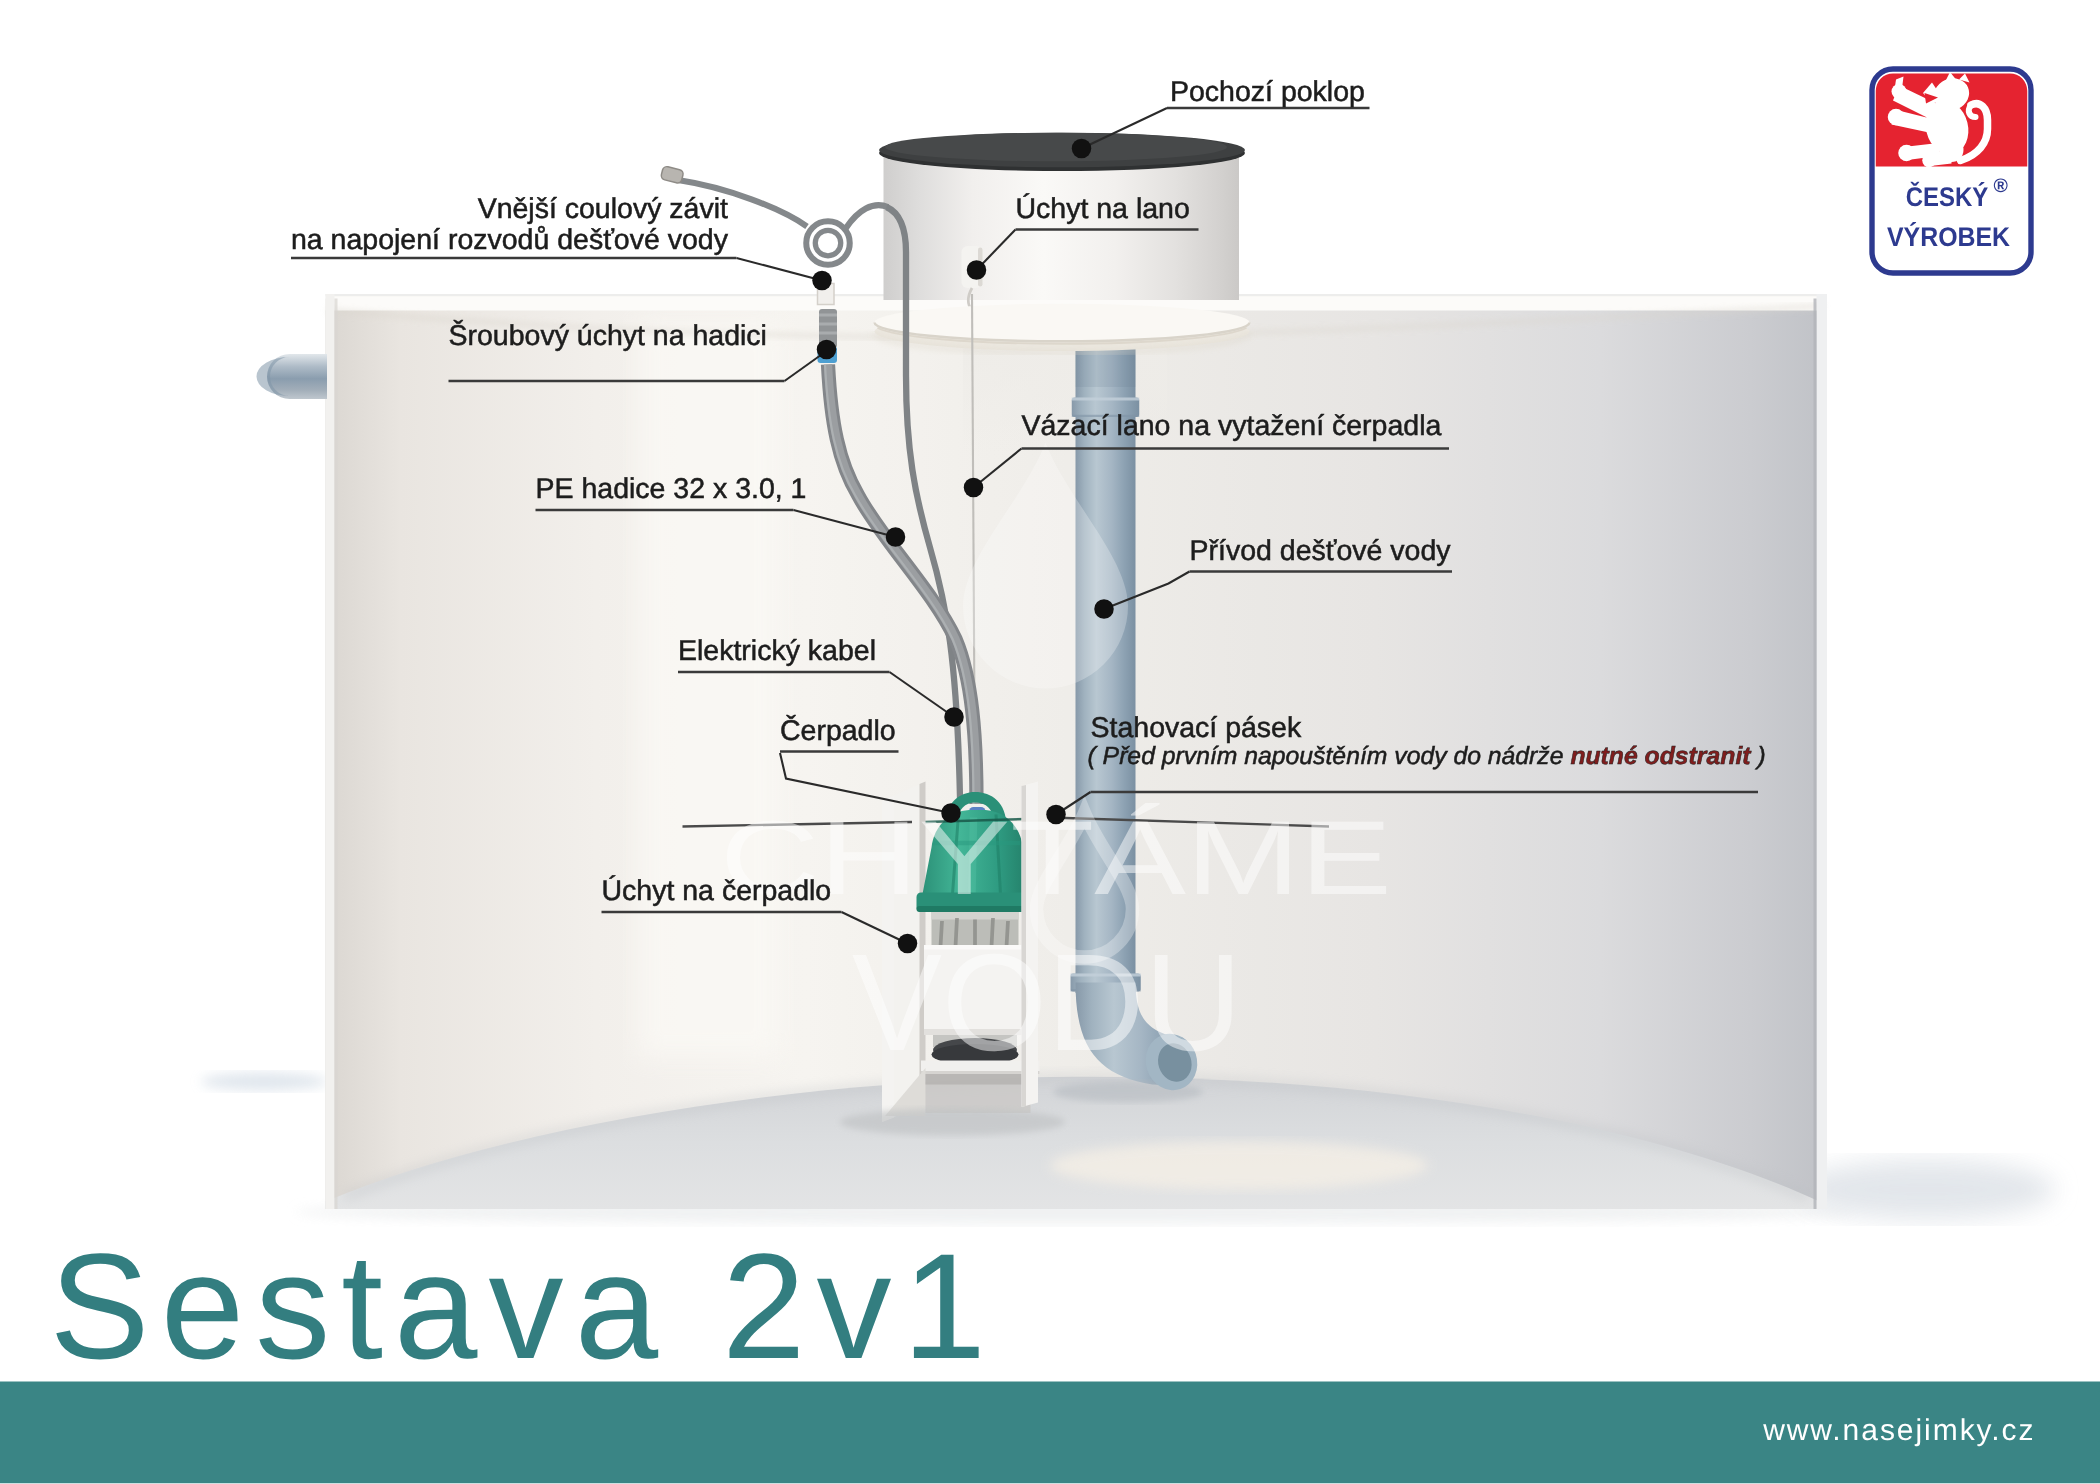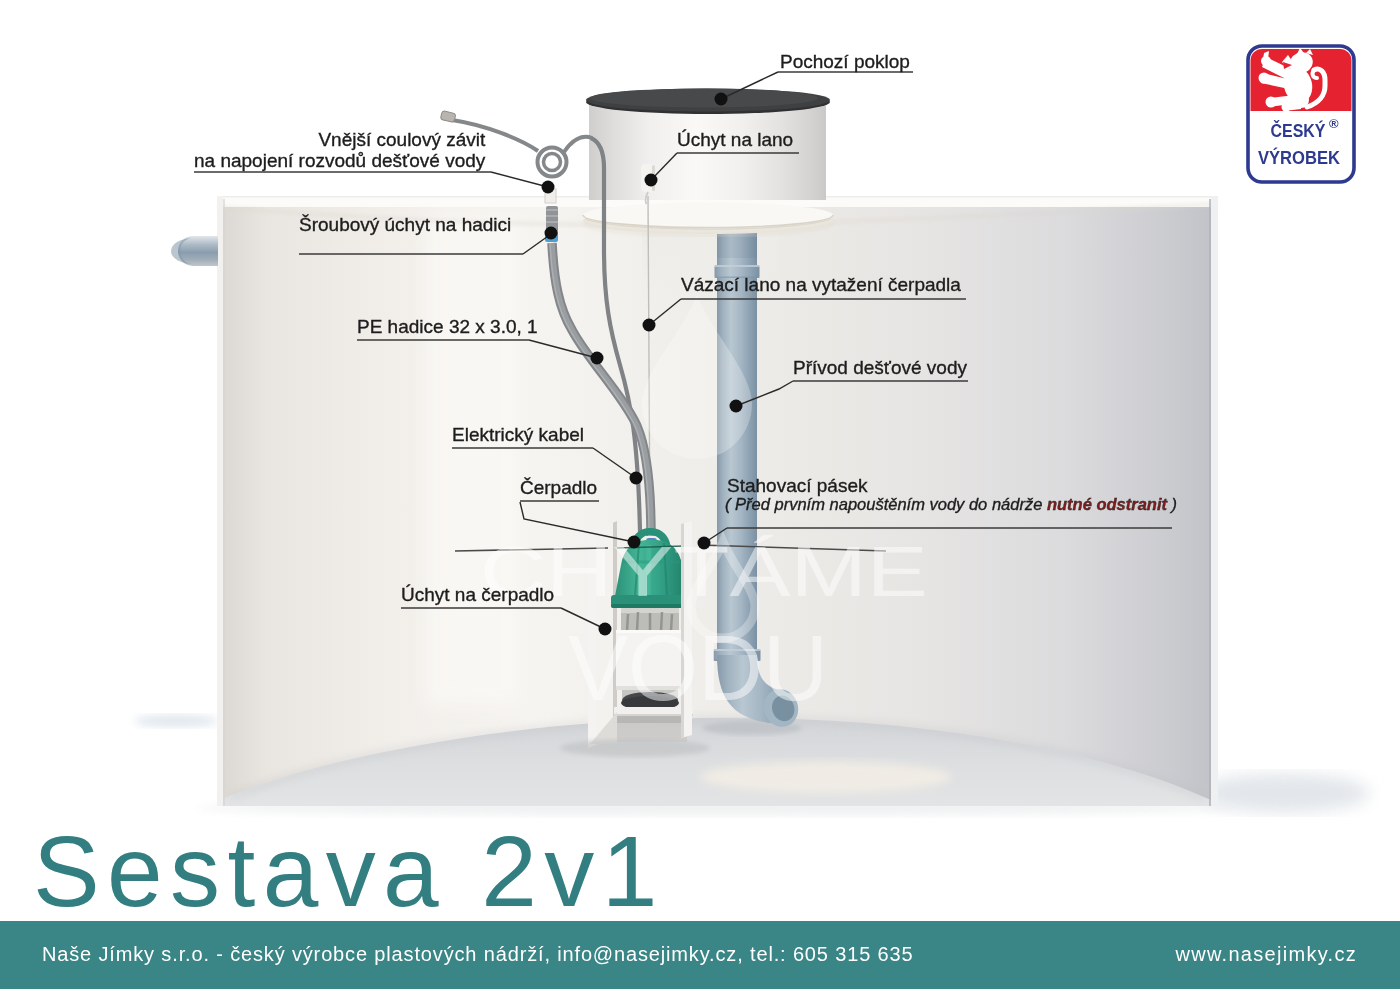--- a/index.html
+++ b/index.html
@@ -318,16 +318,15 @@
   <path d="M42,22 L51,25 L43,29 Z" fill="#e52330"></path>
   <text x="57" y="97" font-size="18" font-weight="bold" fill="#2d3a8f" text-anchor="middle" textLength="55" lengthAdjust="spacingAndGlyphs">ČESKÝ</text>
   <text x="88" y="88" font-size="13" font-weight="bold" fill="#2d3a8f">®</text>
   <text x="58" y="124" font-size="18" font-weight="bold" fill="#2d3a8f" text-anchor="middle" textLength="82" lengthAdjust="spacingAndGlyphs">VÝROBEK</text>
 </svg>
 
 <div id="title">Sestava 2v1</div>
 
 <div id="bar">
 
-  <div class="l">Naše Jímky s.r.o. - český výrobce plastových nádrží, info@nasejimky.cz, tel.: 605 315 635</div>
 
   <div class="r">www.nasejimky.cz</div>
 </div>
 
 </body></html>

